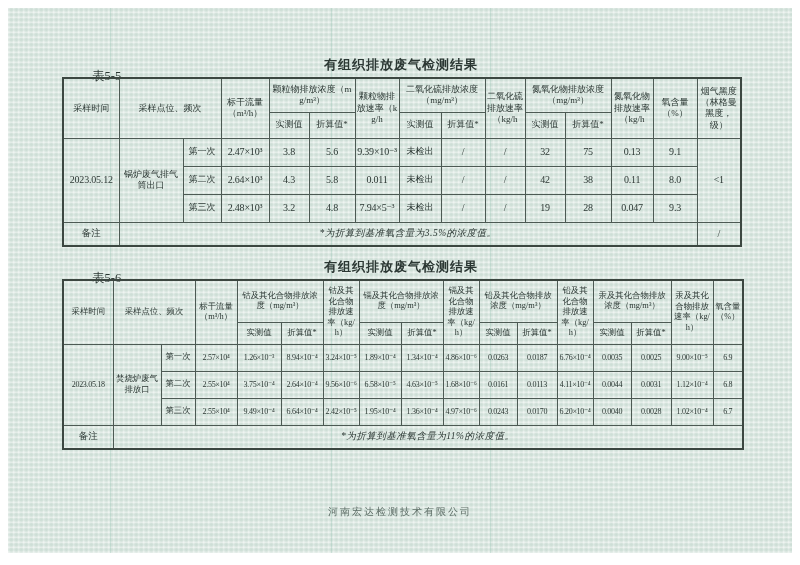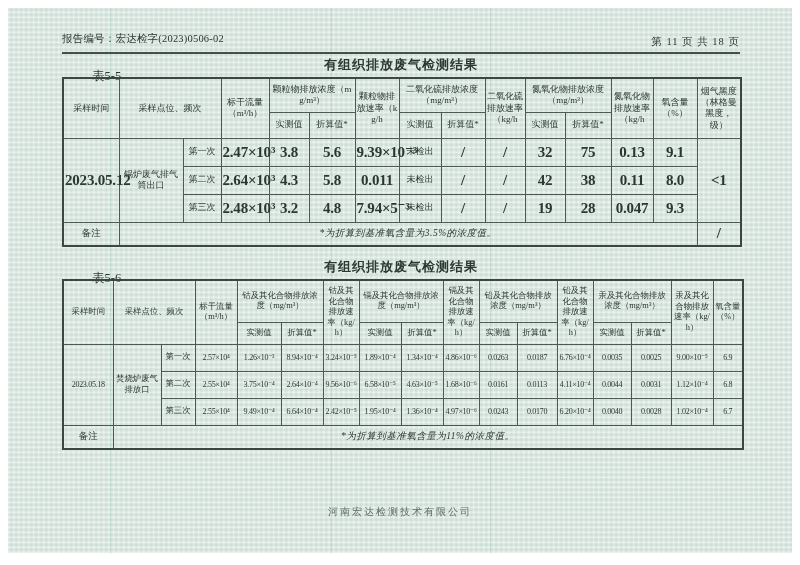--- a/index.html
+++ b/index.html
@@ -19,42 +19,38 @@
   .tcap .ttl{position:absolute;left:0;right:0;top:0;text-align:center;font-weight:700;font-size:13px;letter-spacing:1px;}
   table.t{position:absolute;left:54px;border-collapse:collapse;table-layout:fixed;width:678px;
     border:2px solid #3c4741;}
   table.t td{border:1px solid #4d5a54;text-align:center;vertical-align:middle;padding:0 1px;
     white-space:normal;word-break:break-all;line-height:1.25;}
   #t55{top:69px;}  #t56{top:271px;}
   #t55 td{font-size:9px;}
   #t55 tr.h1 td,#t55 tr.h2 td{font-size:9px;}
   #t55 tr.h1{height:34px;} #t55 tr.h2{height:26px;}
   #t55 tr.d{height:28px;} #t55 tr.n{height:24px;}
-  #t55 td.num{white-space:nowrap;word-break:keep-all;font-size:15px;letter-spacing:-0.2px;font-weight:bold;}
+  #t55 td.num{white-space:nowrap;word-break:keep-all;font-size:10px;letter-spacing:-0.2px;}
   #t56 tr.h1{height:42px;} #t56 tr.h2{height:22px;}
   #t56 tr.d{height:27px;} #t56 tr.n{height:24px;}
   #t56 td{font-size:8.4px;}
   #t56 td.num{white-space:nowrap;word-break:keep-all;font-size:8px;letter-spacing:-0.3px;}
   td.lbl{font-size:9.5px !important;}
   .note-cell{font-size:9.5px !important;letter-spacing:0.5px;font-style:italic;}
   .footer{position:absolute;left:0;top:497px;width:100%;text-align:center;
     font-size:10px;color:#5c6c65;letter-spacing:2px;}
 </style>
 </head>
 <body>
 
 <div class="page">
   <div class="fold" style="left:102px"></div>
   <div class="fold" style="left:323px"></div>
   <div class="fold" style="left:482px"></div>
 
-  <div class="doc-header">
-    <span class="rep">报告编号：宏达检字(2023)0506-02</span>
-    <span class="pg">第 11 页 共 18 页</span>
-  </div>
 
   <div class="tcap" style="top:48px">
     <span class="cap">表5-5</span>
     <span class="ttl">有组织排放废气检测结果</span>
   </div>
 
   <table class="t" id="t55">
     <colgroup>
       <col style="width:56px">
         <col style="width:64px">

